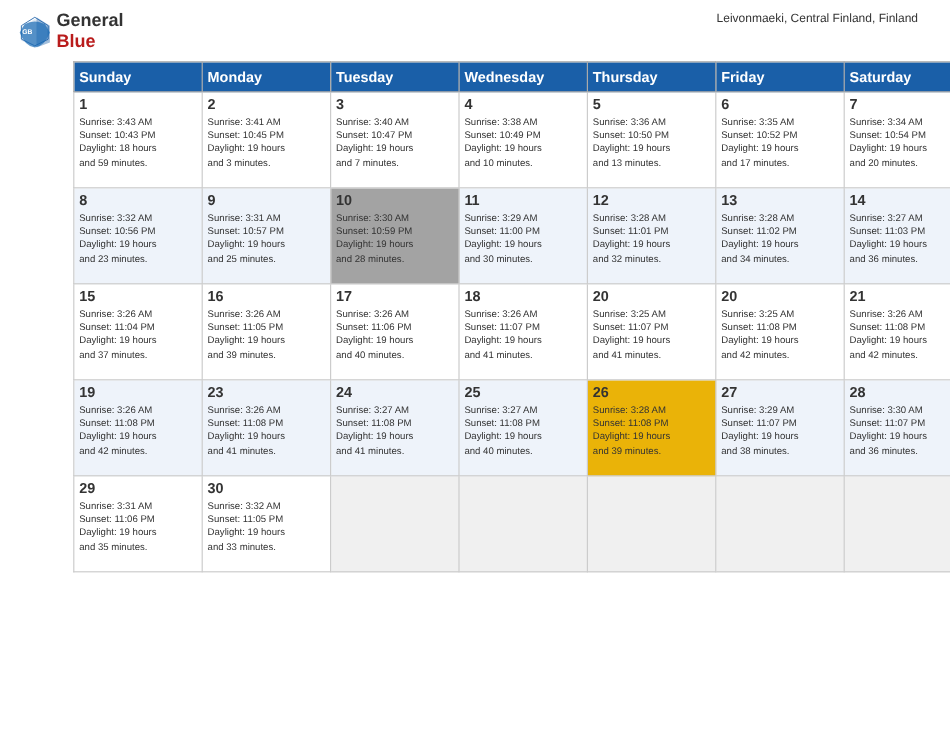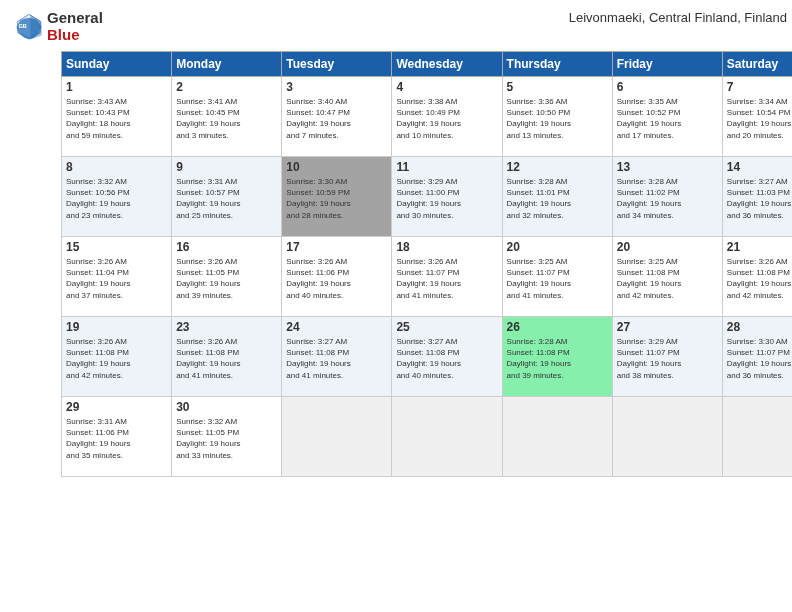--- a/index.html
+++ b/index.html
@@ -6,21 +6,21 @@
     body {
       font-family: Arial, sans-serif;
       background: #fff;
       width: 792px;
       height: 612px;
       overflow: hidden;
     }
     .page {
       width: 792px;
       height: 612px;
-      padding: 10px 5px 10px 15px;
+      padding: 10px 27px 10px 15px;
       background: #fff;
     }
     .header {
       display: flex;
       justify-content: space-between;
       align-items: flex-start;
       margin-bottom: 8px;
     }
     .logo {
       display: flex;
@@ -40,21 +40,21 @@
     }
     .title-block {
       text-align: right;
     }
     .month-title {
       font-size: 28px;
       font-weight: bold;
       color: #333;
     }
     .location {
-      font-size: 13px;
+      font-size: 10px;
       color: #333;
     }
     .calendar {
       width: 100%;
       border-collapse: collapse;
       table-layout: fixed;
       margin-left: 46px;
     }
     .calendar th {
       background: #1a5fa8;
@@ -304,21 +304,21 @@
 Daylight: 19 hours
 and 41 minutes.</div>
           </td>
           <td style="background: rgb(238, 243, 250);">
             <span class="day-number">25</span>
             <div class="cell-text" style="white-space: pre-line;">Sunrise: 3:27 AM
 Sunset: 11:08 PM
 Daylight: 19 hours
 and 40 minutes.</div>
           </td>
-          <td style="background: #86efac;">
+          <td style="background: #eab308;">
             <span class="day-number">26</span>
             <div class="cell-text" style="white-space: pre-line;">Sunrise: 3:28 AM
 Sunset: 11:08 PM
 Daylight: 19 hours
 and 39 minutes.</div>
           </td>
           <td style="background: rgb(238, 243, 250);">
             <span class="day-number">27</span>
             <div class="cell-text" style="white-space: pre-line;">Sunrise: 3:29 AM
 Sunset: 11:07 PM

